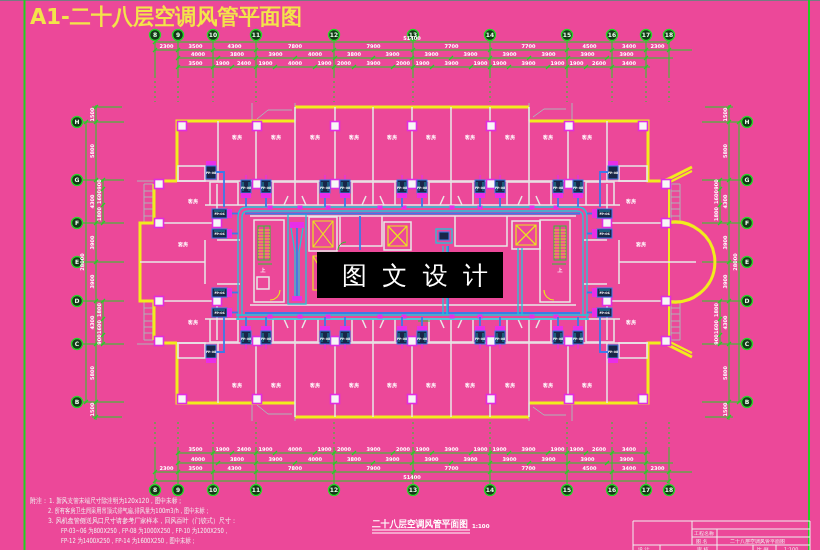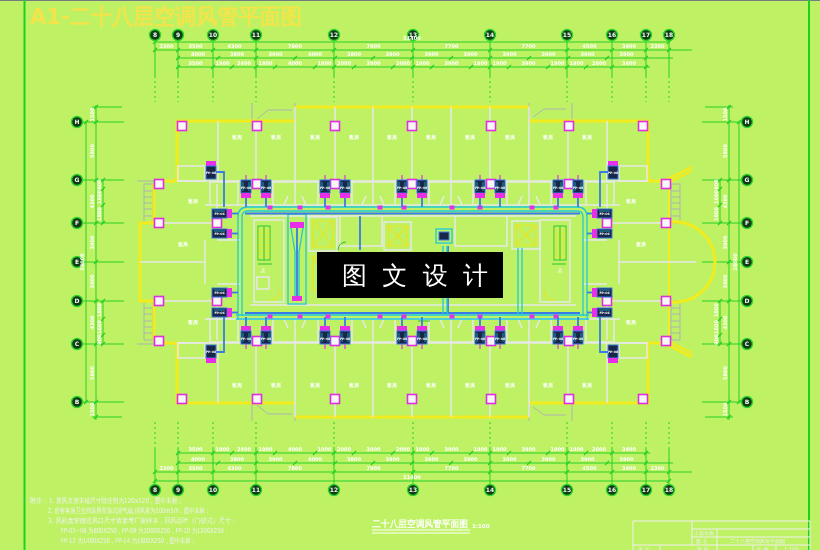--- a/index.html
+++ b/index.html
@@ -1,16 +1,16 @@
 <!DOCTYPE html>
 <html><head>
 <meta charset="utf-8">
 <style>
   html,body{margin:0;padding:0;background:#212830;}
-  #screen{position:relative;width:820px;height:550px;overflow:hidden;background:#bef264;font-family:"DejaVu Sans",sans-serif;}
+  #screen{position:relative;width:820px;height:550px;overflow:hidden;background:#ec4899;font-family:"DejaVu Sans",sans-serif;}
   #plan{position:absolute;left:0;top:0;display:block;}
   #plan text{font-family:"DejaVu Sans",sans-serif;}
   .wall{stroke:#f1ec1d;stroke-width:3;fill:none;stroke-linejoin:miter;}
   .wall2{stroke:#f1ec1d;stroke-width:2;fill:none;}
   .part{stroke:#e8e8e8;stroke-width:1.5;fill:none;}
   .gray{stroke:#aeb3b8;stroke-width:1;fill:none;}
   .dim{stroke:#25d025;stroke-width:1;fill:none;}
   .dash{stroke-dasharray:2 3;}
   .tick{stroke:#25d025;stroke-width:1.2;}
   .bub{fill:#143a18;stroke:#2ad82a;stroke-width:1.4;}

